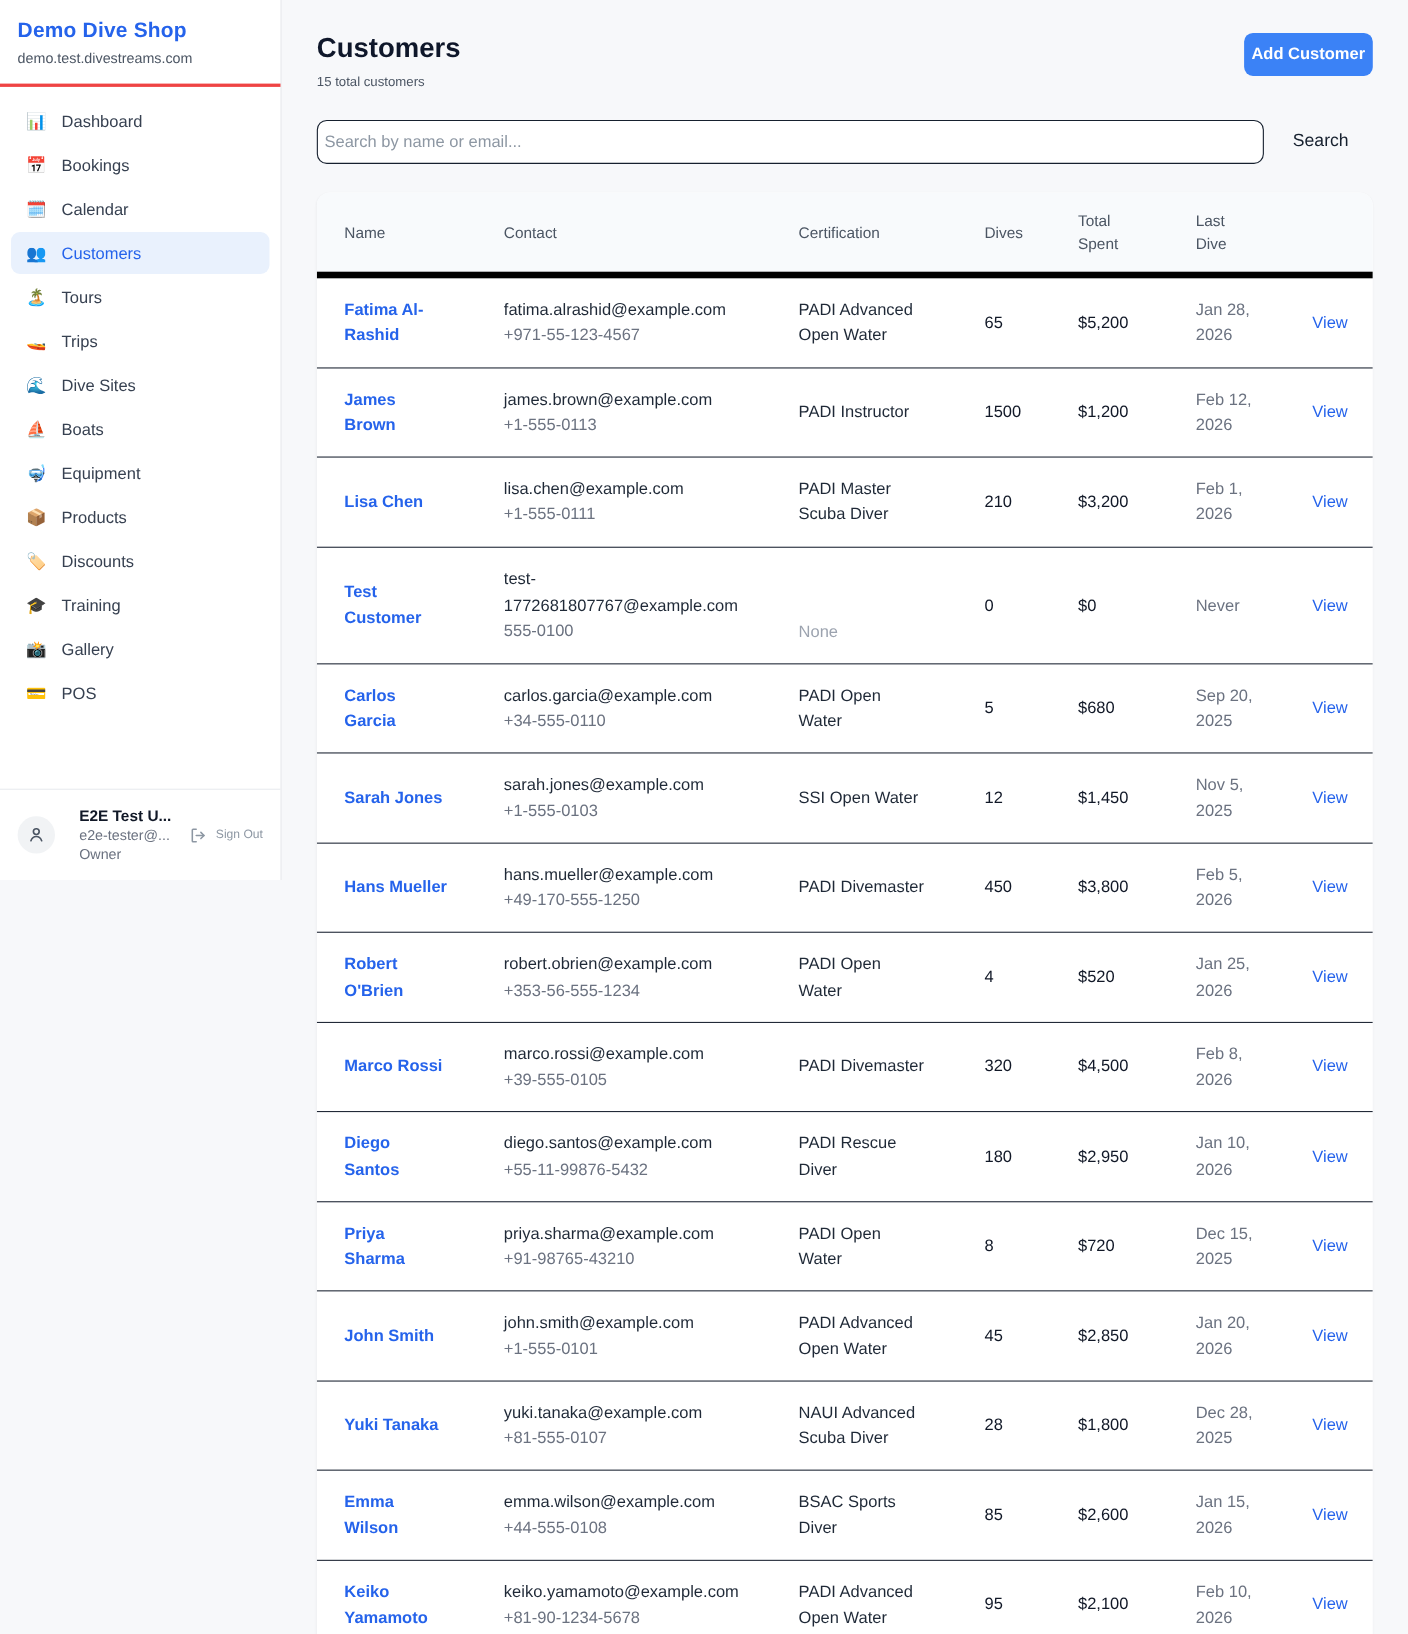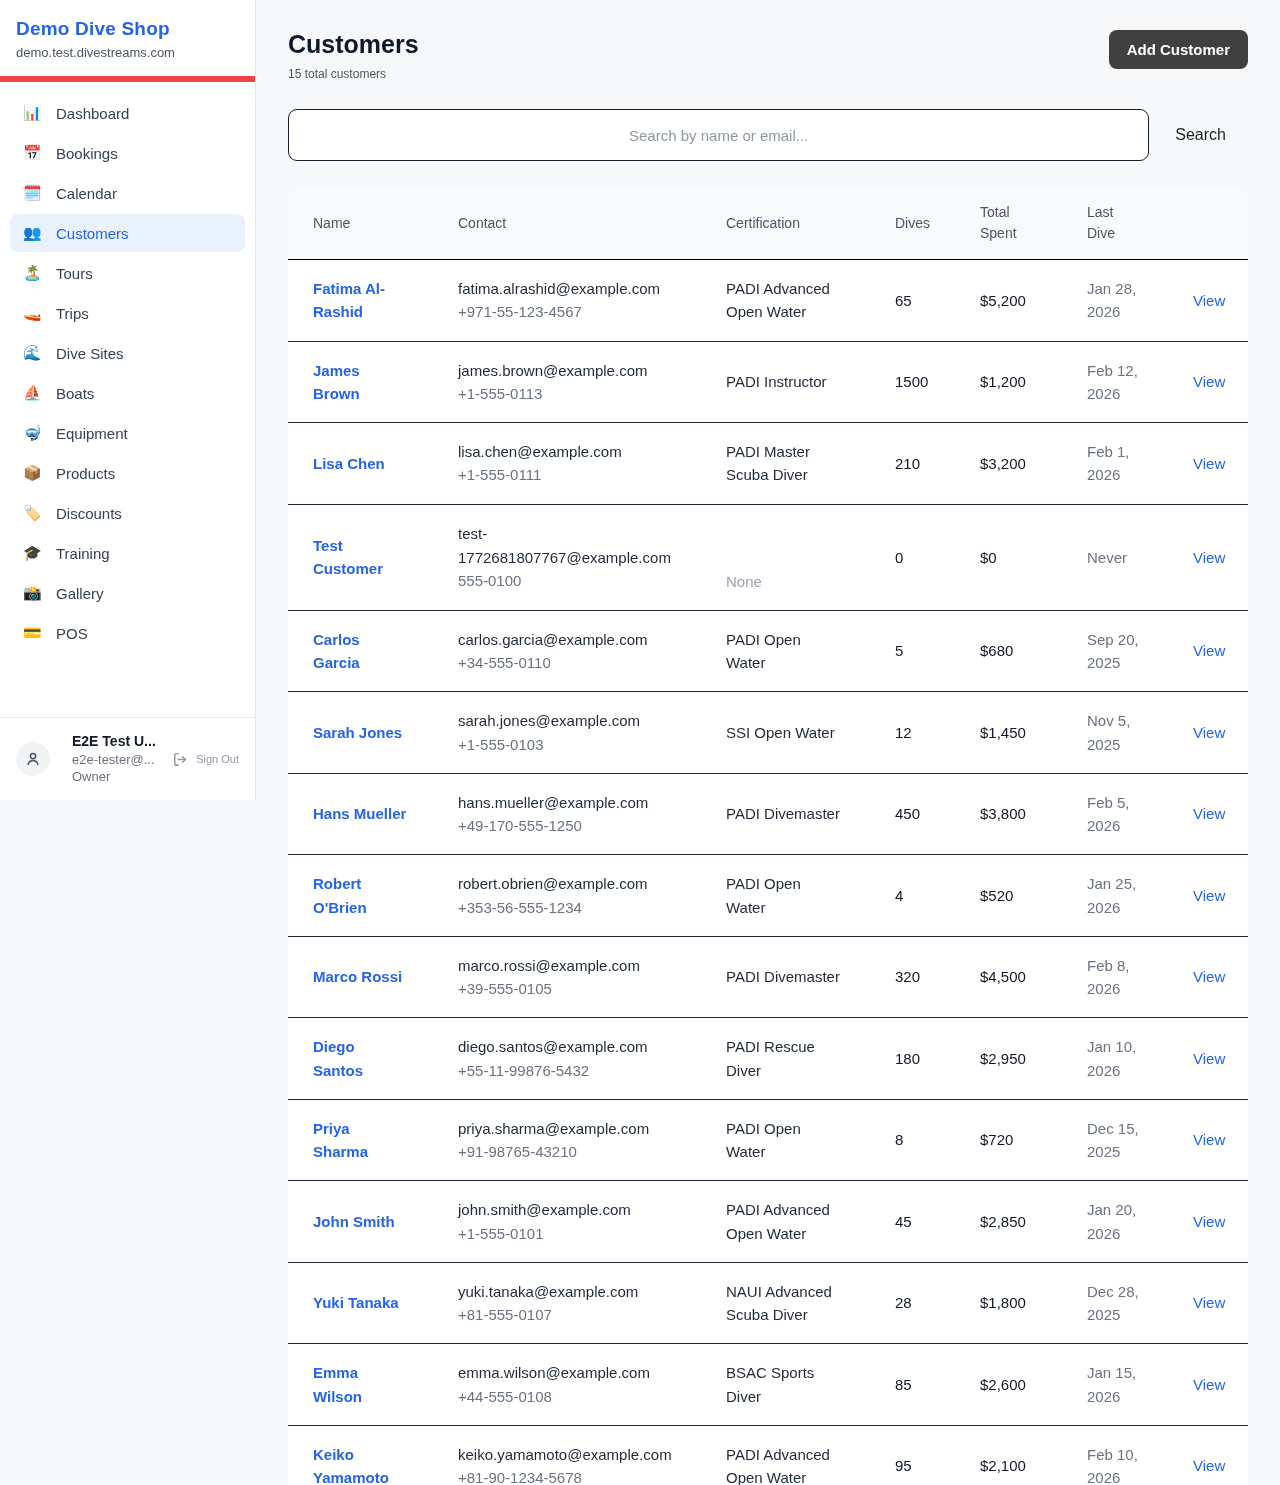--- a/index.html
+++ b/index.html
@@ -3,21 +3,21 @@
 <meta charset="utf-8">
 <style>
   * { margin:0; padding:0; box-sizing:border-box; }
   html,body { background:#f7f8fa; font-family:"Liberation Sans","DejaVu Sans",sans-serif; color:#111827; }
   body { width:1280px; min-height:1485px; }
   .layout { display:flex; align-items:flex-start; }
 
   
   .sidebar { width:256px; min-height:800px; background:#ffffff; border-right:1px solid #e5e7eb;
              display:flex; flex-direction:column; flex-shrink:0; }
-  .shop-header { padding:18px 16px 16px; border-bottom:6px solid #ef4444; }
+  .shop-header { padding:18px 16px 16px; border-bottom:3px solid #ef4444; }
   .shop-title { color:#2563eb; font-size:19px; font-weight:700; letter-spacing:.2px; }
   .shop-domain { color:#4b5563; font-size:13px; margin-top:5px; }
   .nav { list-style:none; padding:12px 10px; flex:1; }
   .nav-item { display:flex; align-items:center; gap:13px; padding:10px 13px; margin-bottom:2px;
               border-radius:8px; font-size:15px; color:#374151; cursor:pointer; }
   .nav-item.active { background:#e9f1fd; color:#2563eb; }
   .nav-icon { width:20px; font-size:15px; text-align:center; flex-shrink:0; }
   .user-section { border-top:1px solid #e9ecef; padding:14px 16px; display:flex; align-items:center; gap:22px; }
   .avatar { width:34px; height:34px; border-radius:50%; background:#f1f3f5; display:flex;
             align-items:center; justify-content:center; flex-shrink:0; }
@@ -25,36 +25,36 @@
   .user-name { font-size:14px; font-weight:700; color:#111827; white-space:nowrap; }
   .user-email, .user-role { font-size:13px; color:#6b7280; white-space:nowrap; }
   .sign-out { margin-left:auto; display:flex; align-items:center; gap:7px; color:#8d97a3;
               font-size:11px; cursor:pointer; white-space:nowrap; }
 
   
   .main { flex:1; padding:30px 32px; min-width:0; }
   .page-header { display:flex; justify-content:space-between; align-items:flex-start; }
   .page-title { font-size:25px; font-weight:700; color:#0f172a; }
   .page-subtitle { font-size:12px; color:#4b5563; margin-top:8px; }
-  .btn-primary { background:#404040; color:#fff; border:none; border-radius:8px;
-                 padding:11px 18px; font-size:15px; font-weight:600; cursor:pointer;
+  .btn-primary { background:#3b82f6; color:#fff; border:none; border-radius:8px;
+                 padding:11px 7px; font-size:15px; font-weight:600; cursor:pointer;
                  font-family:inherit; }
   .search-row { display:flex; align-items:center; margin-top:28px; }
-  .search-input { flex:1; height:52px; border:1.6px solid #16202e; border-radius:9px;
-                  padding:0 22px; font-size:15px; font-family:inherit; color:#111827; background:#fff;text-align:center; }
+  .search-input { flex:1; height:40px; border:1.6px solid #16202e; border-radius:9px;
+                  padding:0 6px; font-size:15px; font-family:inherit; color:#111827; background:#fff; }
   .search-input::placeholder { color:#8d97a3; }
   .search-btn { background:none; border:none; font-size:16px; color:#16202e; margin:0 22px 0 26px;
                 cursor:pointer; font-family:inherit; }
 
   
   .table-card { background:#fff; border-radius:12px; margin-top:26px; overflow:hidden;
                 box-shadow:0 1px 2px rgba(16,24,40,.05); }
   .thead-row, .trow { display:grid; grid-template-columns:145px 268px 169px 85px 107px 106px 1fr;
                       padding-left:25px; align-items:center; }
-  .thead-row { background:#f8fafc; border-bottom:1px solid #000000; padding-top:15px; padding-bottom:15px;
+  .thead-row { background:#f8fafc; border-bottom:6px solid #000000; padding-top:15px; padding-bottom:15px;
                color:#4b5563; font-size:14px; min-height:60px; }
   .th { padding-right:16px; line-height:1.5; }
   .th.total-spent { max-width:52px; }
   .th.last-dive { max-width:44px; }
   .trow { border-bottom:1px solid #222a38; padding-top:17px; padding-bottom:17px; font-size:15px; }
   .trow:last-child { border-bottom:none; }
   .cell { padding-right:16px; line-height:1.55; }
   .f-name { color:#2563eb; font-weight:600; text-decoration:none; cursor:pointer;
             display:inline-block; max-width:94px; }
   .f-email { color:#1f2937; word-wrap:break-word; max-width:225px; }

